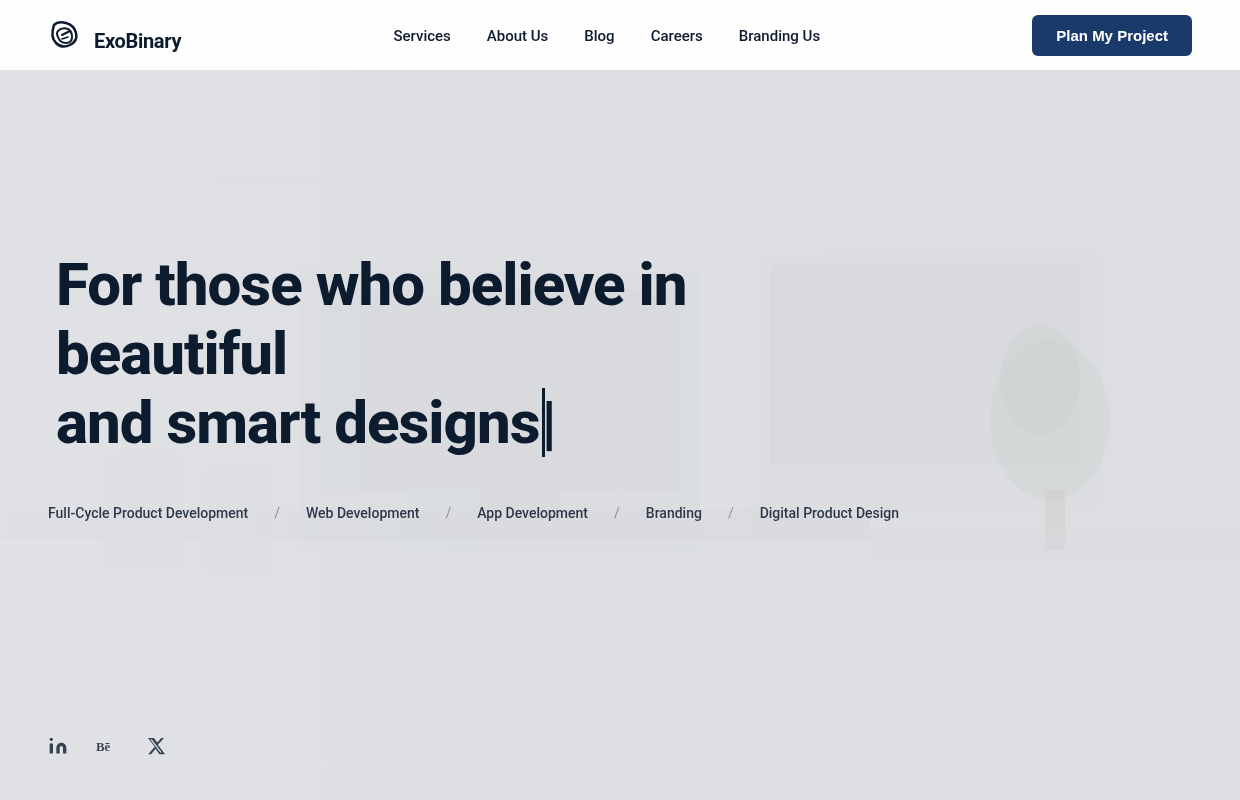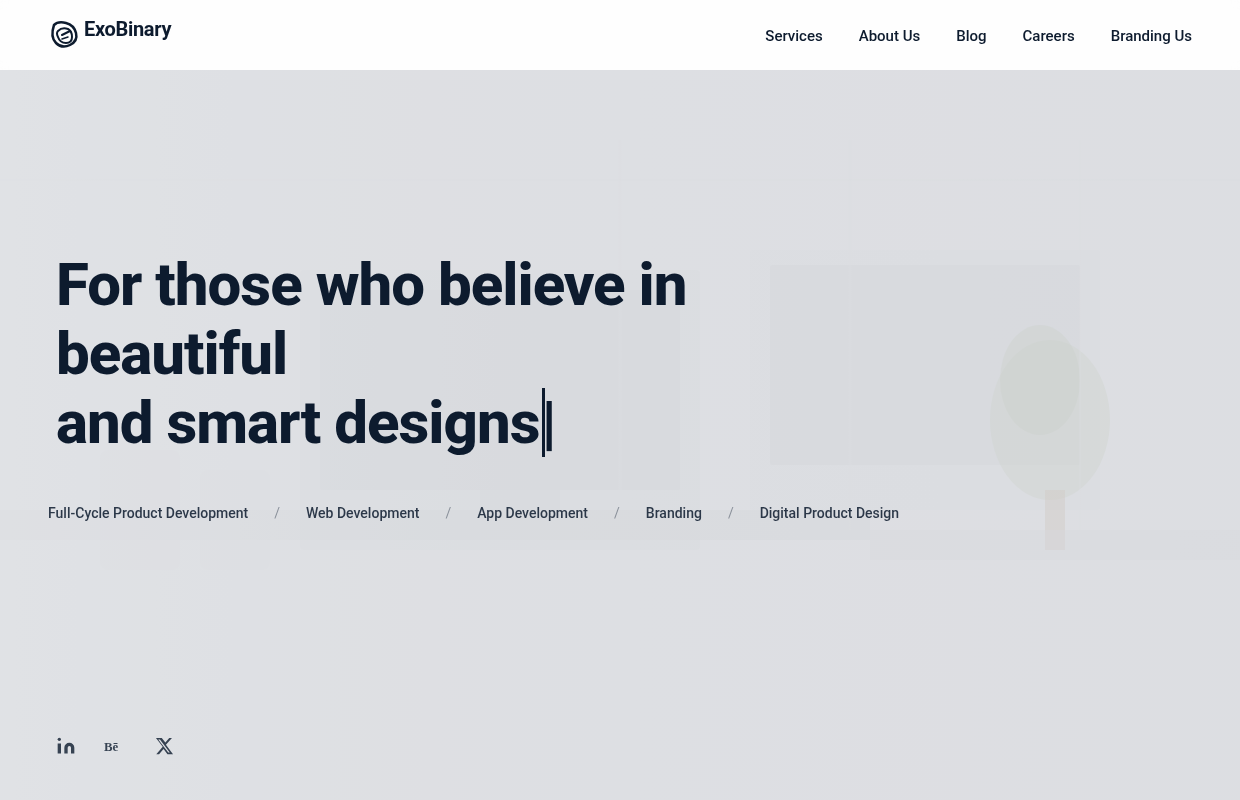--- a/index.html
+++ b/index.html
@@ -25,21 +25,22 @@
       align-items: center;
       justify-content: space-between;
       padding: 0 48px;
       height: 70px;
       background: rgba(255,255,255,0.92);
       backdrop-filter: blur(4px);
     }
 
     .logo-area {
       display: flex;
-      align-items: flex-start;
+      align-items: flex-end;
+      gap: 10px;
       cursor: pointer;
     }
 
     .logo-icon {
       width: 36px;
       height: 36px;
     }
 
     .logo-text {
       font-size: 20px;
@@ -130,21 +131,21 @@
       color: #0d1b2e;
       font-size: 14px;
       opacity: 0.4;
       margin: 0 18px;
     }
 
     
     .social-bar {
       position: absolute;
       bottom: 44px;
-      left: 56px;
+      left: 48px;
       z-index: 5;
       display: flex;
       align-items: center;
       gap: 28px;
     }
 
     .social-icon {
       color: #0d1b2e;
       font-size: 20px;
       cursor: pointer;
@@ -232,20 +233,21 @@
       <a>Blog</a>
     </li>
     <li>
       <a>Careers</a>
     </li>
     <li>
       <a>Branding Us</a>
     </li>
   </ul>
 
+  <button class="cta-btn">Plan My Project</button>
 </nav>
 
 <div class="hero-content">
   <h1 class="hero-title">
     <span>For those who believe in beautiful</span><br>
     <span>and smart designs</span><span class="cursor">|</span>
   </h1>
 </div>
 
 <div class="services-pills">

